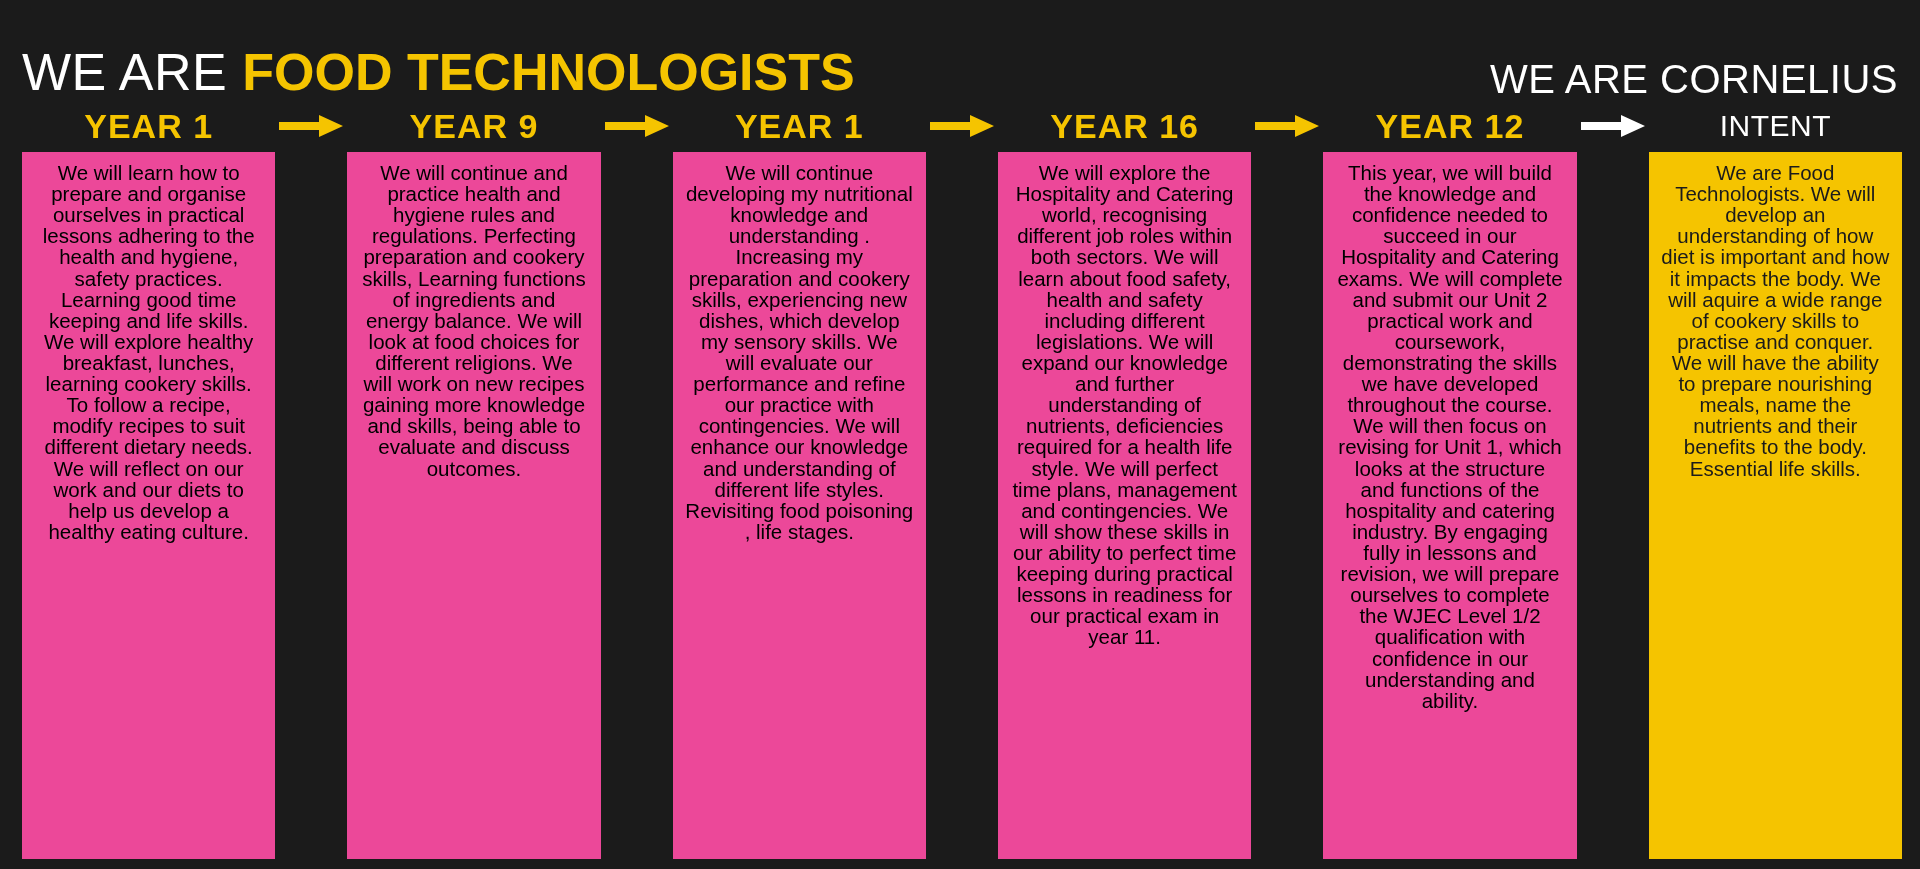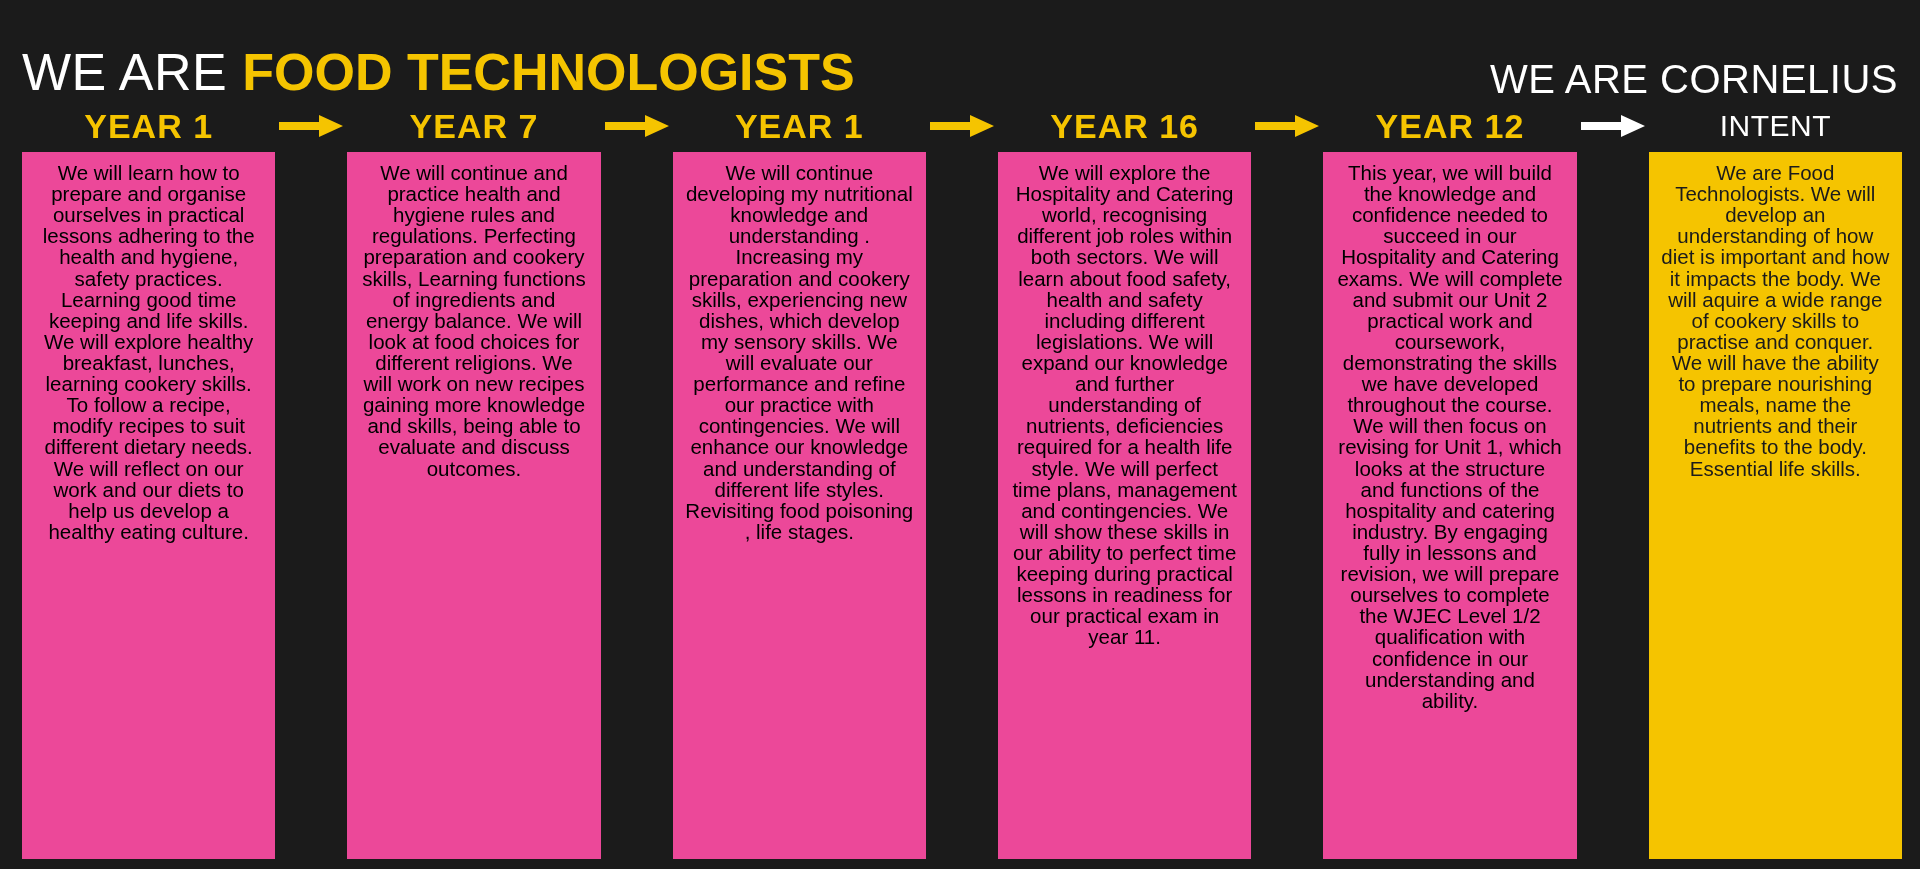--- a/index.html
+++ b/index.html
@@ -142,21 +142,21 @@
     <div class="label-cell">
       <span class="label-text">YEAR 1</span>
     </div>
     <div class="arrow-cell">
       <svg width="64" height="26" viewBox="0 0 64 26" aria-hidden="true">
         <path d="M0 9 H40 V2 L64 13 L40 24 V17 H0 Z" fill="#f5c400"></path>
       </svg>
     </div>
 
     <div class="label-cell">
-      <span class="label-text">YEAR 7</span>
+      <span class="label-text">YEAR 9</span>
     </div>
     <div class="arrow-cell">
       <svg width="64" height="26" viewBox="0 0 64 26" aria-hidden="true">
         <path d="M0 9 H40 V2 L64 13 L40 24 V17 H0 Z" fill="#f5c400"></path>
       </svg>
     </div>
 
     <div class="label-cell">
       <span class="label-text">YEAR 1</span>
     </div>

